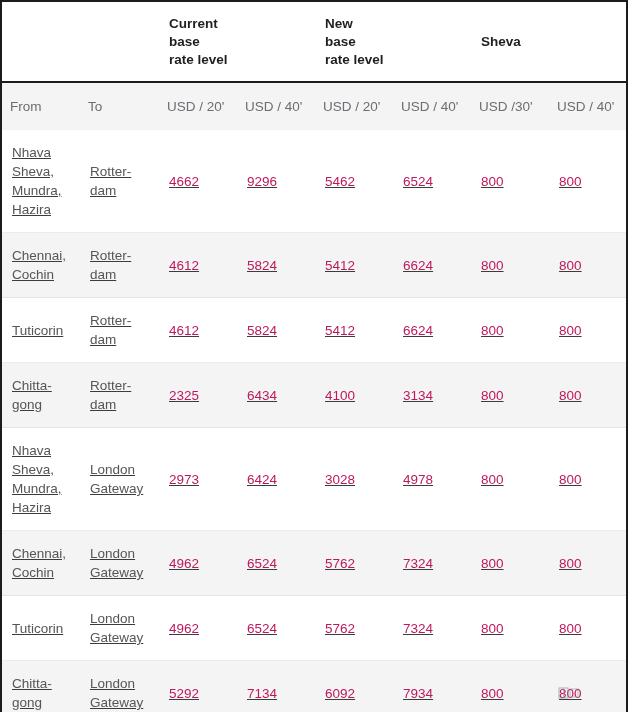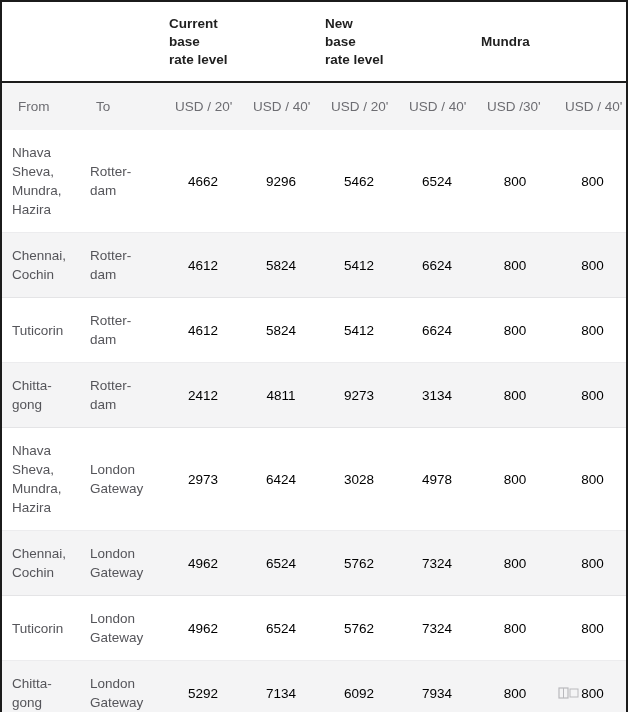--- a/index.html
+++ b/index.html
@@ -55,47 +55,47 @@
     color: #1f1f1f;
     border: 0;
     border-bottom: 2px solid #1b1b1b;
     white-space: pre-line;
   }
   th.group-blank { border-bottom: 2px solid #1b1b1b; }
 
   
   tr.unit-header-row { height: 48px; background: #f4f4f5; }
   tr.unit-header-row > th {
-    padding: 0 0 0 16px;
+    padding: 0 0 0 8px;
     text-align: left;
     vertical-align: middle;
     font-weight: normal;
     font-size: 13.5px;
     line-height: 17px;
     color: #6d6d72;
     border: 0;
   }
 
   
-  tbody tr.data-row { background: #ffffff; }
+  tbody tr.data-row { background: #ffffff; text-decoration: underline; }
   tbody tr.data-row.shaded { background: #f4f4f5; border-radius: 31px; }
   tbody tr.data-row > td {
     padding: 13px 0 13px 10px;
     vertical-align: middle;
     text-align: left;
     font-size: 13.5px;
     line-height: 19px;
     color: #55555a;
     border: 0;
     border-bottom: 1px solid #ececee;
     white-space: pre-line;
     word-break: normal;
   }
   tbody tr.data-row.shaded > td { border-bottom: 1px solid #e4e4e6; }
-  tbody tr.data-row > td.num-cell { color: #000000; text-align: center; }
+  tbody tr.data-row > td.num-cell { color: #be185d; }
 
   
   td.has-artifact { position: relative; }
   .artifact-overlay {
     position: absolute;
     left: 8px;
     top: 50%;
     transform: translateY(-50%);
     width: 24px;
     height: 16px;
@@ -124,21 +124,21 @@
     <thead>
       <tr class="group-header-row">
         <th class="group-blank" colspan="1"></th>
         <th class="group-blank" colspan="1"></th>
         <th colspan="2">Current
 base
 rate level</th>
         <th colspan="2">New
 base
 rate level</th>
-        <th colspan="2">Mundra</th>
+        <th colspan="2">Sheva</th>
       </tr>
 
       <tr class="unit-header-row">
         <th>From</th>
         <th>To</th>
         <th>USD / 20'</th>
         <th>USD / 40'</th>
         <th>USD / 20'</th>
         <th>USD / 40'</th>
         <th>USD /30'</th>
@@ -182,23 +182,23 @@
           <td class="num-cell">5412</td>
           <td class="num-cell">6624</td>
           <td class="num-cell">800</td>
           <td class="num-cell">800</td>
         </tr>
         <tr class="data-row shaded">
           <td>Chitta-
 gong</td>
           <td>Rotter-
 dam</td>
-          <td class="num-cell">2412</td>
-          <td class="num-cell">4811</td>
-          <td class="num-cell">9273</td>
+          <td class="num-cell">2325</td>
+          <td class="num-cell">6434</td>
+          <td class="num-cell">4100</td>
           <td class="num-cell">3134</td>
           <td class="num-cell">800</td>
           <td class="num-cell">800</td>
         </tr>
         <tr class="data-row">
           <td>Nhava
 Sheva,
 Mundra,
 Hazira</td>
           <td>London

